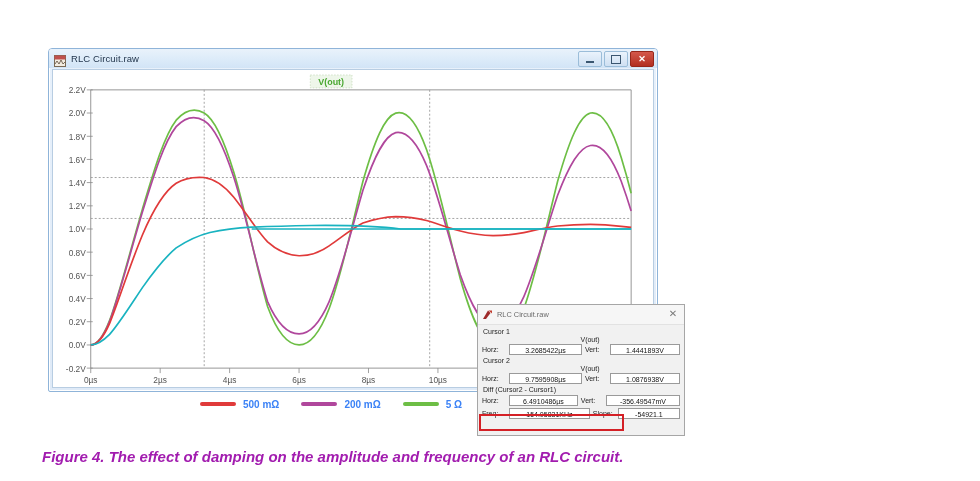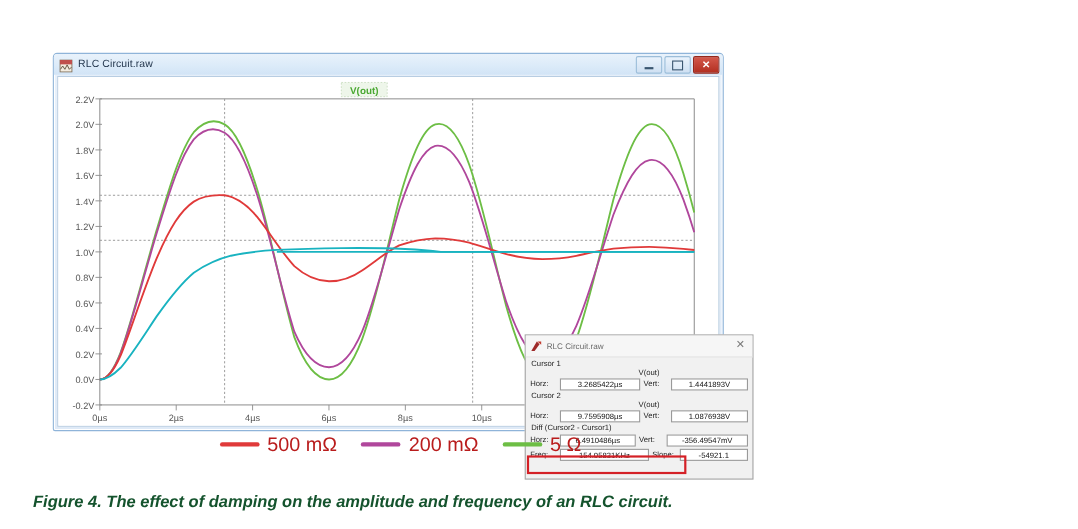--- a/index.html
+++ b/index.html
@@ -65,27 +65,27 @@
   .redbox{position:absolute;left:1px;top:109px;width:145px;height:17px;
           border:2px solid #d42026;box-sizing:border-box;pointer-events:none;}
 
   
   #legend{
     position:absolute;left:200px;top:392px;width:460px;height:24px;
     display:flex;align-items:center;gap:0px;
   }
   .lg-item{display:flex;align-items:center;}
   .lg-line{width:36px;height:4px;border-radius:2px;margin-right:7px;flex:0 0 auto;}
-  .lg-text{font-size:18px;font-weight:normal;color:#b91c1c;white-space:nowrap;}
+  .lg-text{font-size:10px;font-weight:bold;color:#3b82f6;white-space:nowrap;}
   .lg-gap{width:22px;flex:0 0 auto;}
 
   
   #caption{
-    position:absolute;left:30px;top:448px;width:900px;
-    font-size:15px;font-style:italic;font-weight:bold;color:#14532d;
+    position:absolute;left:42px;top:448px;width:900px;
+    font-size:15px;font-style:italic;font-weight:bold;color:#a21caf;
     white-space:nowrap;
   }
 
   .axis-txt{font-family:"Liberation Sans", sans-serif;font-size:8.4px;fill:#555555;}
   .vout-txt{font-family:"Liberation Sans", sans-serif;font-size:9px;font-weight:bold;fill:#4aa832;}
 </style>
 </head>
 <body>
 
 <div id="ltspice-window">

